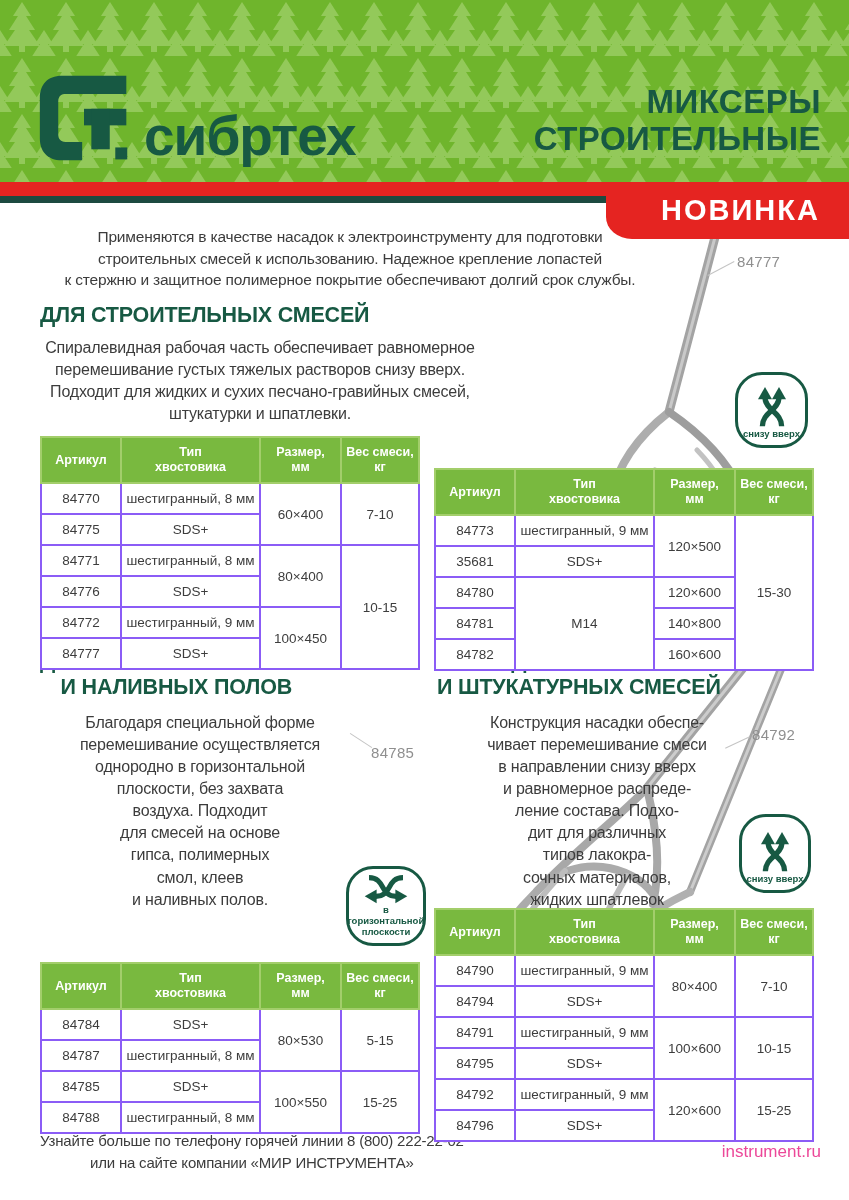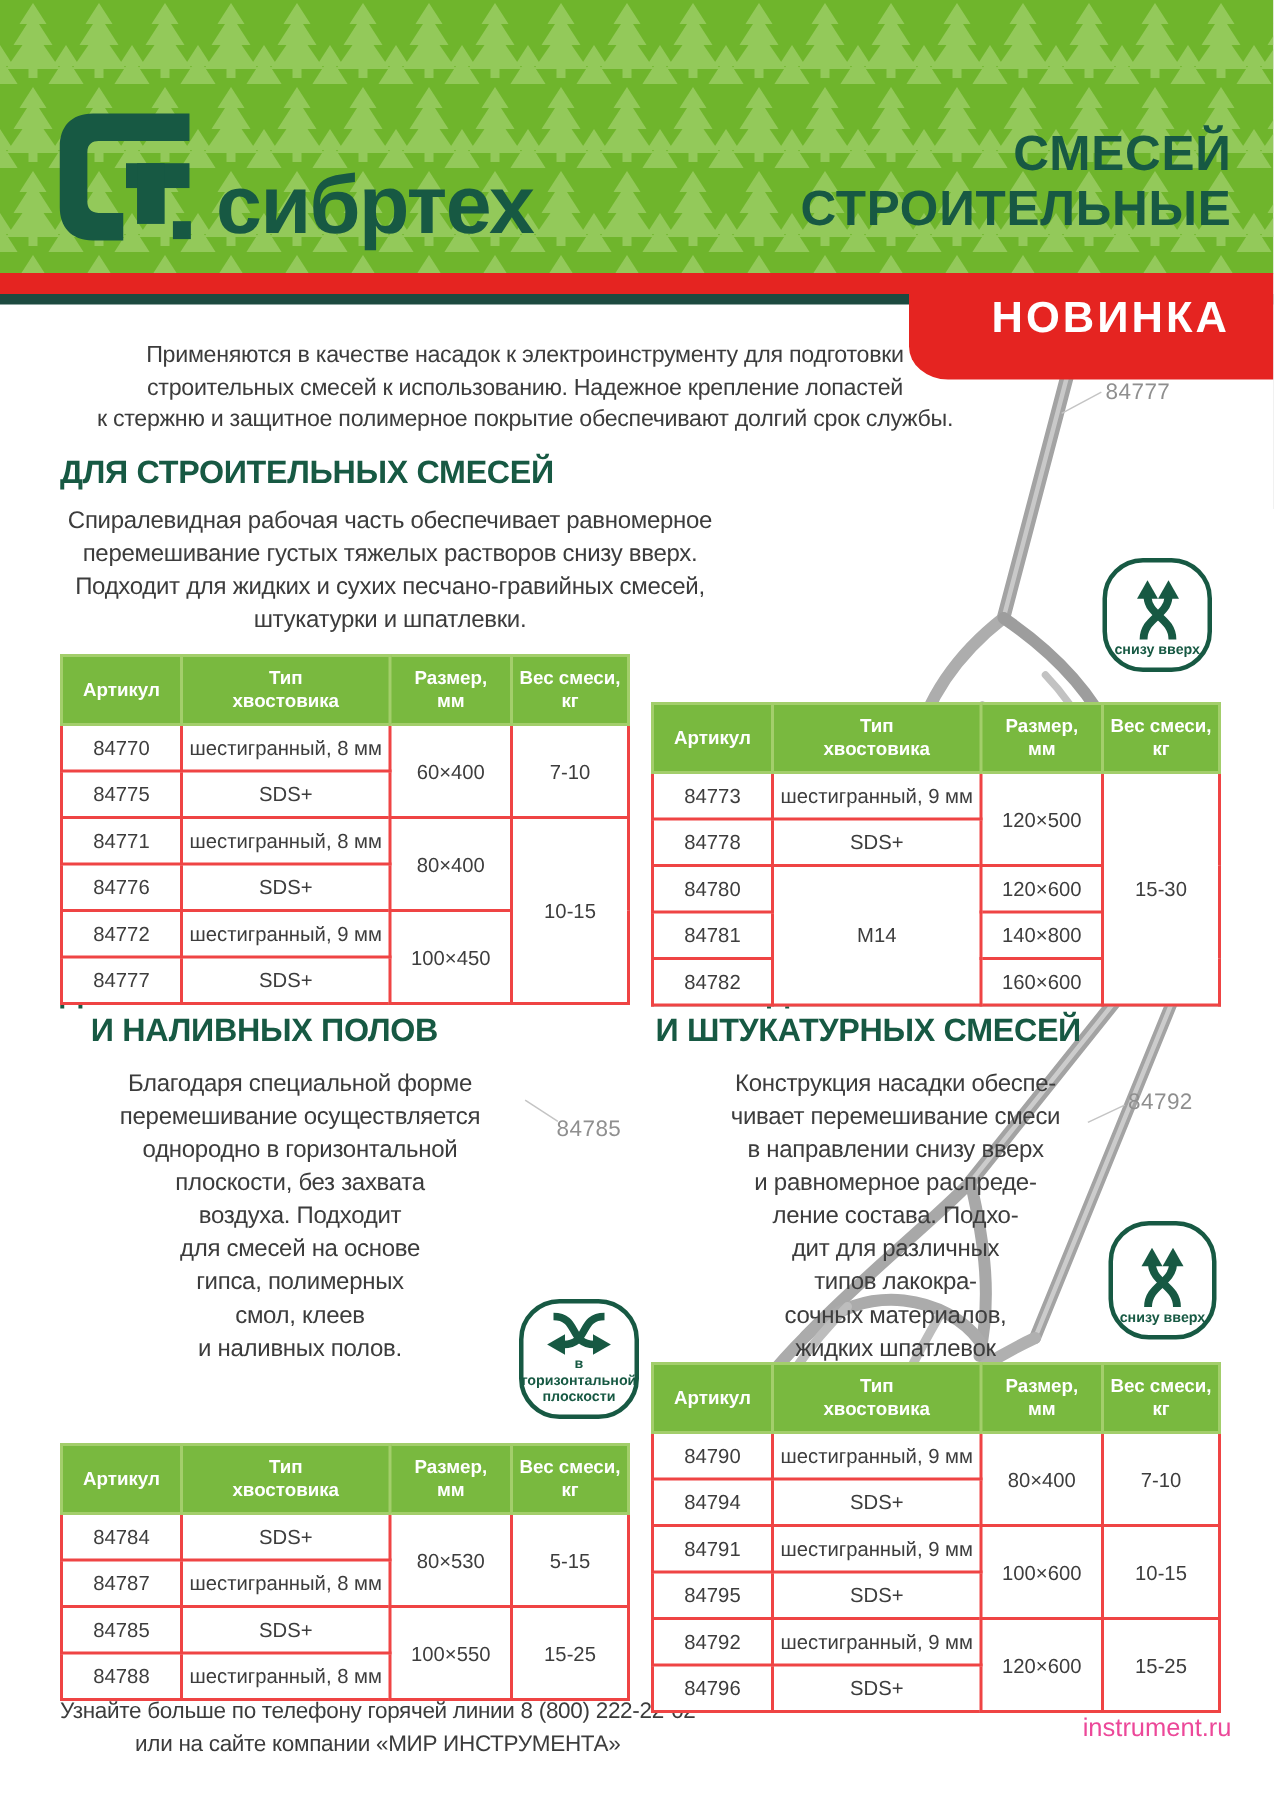--- a/index.html
+++ b/index.html
@@ -13,22 +13,22 @@
   .logo-wrap{left:38px;top:72px;display:flex;align-items:flex-end;z-index:2;}
   .logo-mark{display:block;}
   .logo-text{font-size:55px;font-weight:bold;color:#175943;letter-spacing:-1px;line-height:0.8;
              margin-left:14px;padding-bottom:6px;}
   .hdr-title{right:28px;top:84px;text-align:right;font-size:33px;font-weight:bold;color:#175943;
              line-height:1.12;letter-spacing:0.5px;z-index:2;}
 
   
   .stripe-red{left:0;top:182px;width:849px;height:14px;background:#e52421;z-index:3;}
   .stripe-teal{left:0;top:196px;width:849px;height:7px;background:#1d4a40;z-index:3;}
-  .ribbon{left:606px;top:196px;width:243px;height:57px;background:#e52421;
-          border-bottom-left-radius:26px 22px;z-index:4;display:flex;justify-content:center;}
+  .ribbon{left:606px;top:182px;width:243px;height:57px;background:#e52421;
+          border-bottom-left-radius:26px 22px;z-index:4;display:flex;align-items:center;justify-content:center;}
   .ribbon-label{color:#ffffff;font-size:29px;font-weight:bold;letter-spacing:2px;padding-left:26px;}
 
   
   .intro{left:40px;top:226px;width:620px;font-size:15.5px;line-height:1.4;letter-spacing:-0.2px;z-index:2;}
   .sec-head{font-size:21.5px;font-weight:bold;color:#175943;line-height:1.22;letter-spacing:-0.2px;z-index:2;}
   .sec-body{font-size:16px;line-height:1.38;letter-spacing:-0.2px;z-index:2;}
   #s1-head{left:40px;top:302px;}
   #s1-body{left:40px;top:337px;width:440px;}
   #s2-head{left:40px;top:648px;}
   #s2-body{left:40px;top:712px;width:320px;}
@@ -51,21 +51,21 @@
   #table3{left:40px;top:962px;width:378px;}
   #table4{left:434px;top:908px;width:380px;}
   .spec-table{border-collapse:collapse;table-layout:fixed;width:100%;background:#a3a3a3;}
   .spec-table col:nth-child(1){width:80px;}
   .spec-table col:nth-child(2){width:139px;}
   .spec-table col:nth-child(3){width:81px;}
   .spec-table col:nth-child(4){width:78px;}
   .spec-table th{background:#79b93f;color:#ffffff;font-size:12.5px;font-weight:bold;height:44px;
                  border:2px solid #a3ce6b;white-space:pre-line;line-height:1.2;vertical-align:middle;padding:0;}
   .spec-table th + th{border-left:2px solid #ffffff;}
-  .spec-table td{border:2px solid #ef4444;text-align:center;vertical-align:middle;
+  .spec-table td{border:2px solid #8b5cf6;text-align:center;vertical-align:middle;
                  font-size:13.5px;color:#3d3d3d;height:29px;padding:0 2px;background:#fff;margin-left:16px;}
 
   
   .mixer{z-index:1;pointer-events:none;}
   #mixerA{left:585px;top:220px;}
   #mixerB{left:415px;top:636px;}
   #mixerC{left:553px;top:645px;}
   .prod-label{font-size:15px;color:#8f8f8f;z-index:2;letter-spacing:0.3px;}
   #labelA{left:737px;top:253px;}
   #labelB{left:371px;top:744px;}
@@ -102,21 +102,21 @@
   <div class="abs logo-wrap">
     <svg class="logo-mark" width="92" height="92" viewBox="0 0 100 100">
       <path fill="#175943" d="M96,4 H26 C10,4 2,14 2,28 V72 C2,86 10,96 26,96 H48 V76 H30 C24,76 22,72 22,68 V32 C22,26 26,24 30,24 H96 Z"></path>
       <rect fill="#175943" x="50" y="40" width="46" height="18"></rect>
       <rect fill="#175943" x="58" y="40" width="20" height="44"></rect>
       <rect fill="#175943" x="84" y="82" width="13" height="13"></rect>
     </svg>
     <div class="logo-text">сибртех</div>
   </div>
 
-  <div class="abs hdr-title pre">СМЕСЕЙ
+  <div class="abs hdr-title pre">МИКСЕРЫ
 СТРОИТЕЛЬНЫЕ</div>
 
   <div class="abs stripe-red"></div>
   <div class="abs stripe-teal"></div>
   <div class="abs ribbon">
     <span class="ribbon-label">НОВИНКА</span>
   </div>
 
   <div class="abs intro pre">Применяются в качестве насадок к электроинструменту для подготовки
 строительных смесей к использованию. Надежное крепление лопастей
@@ -305,21 +305,21 @@
           </tr>
         </thead>
         <tbody>
           <tr>
             <td>84773</td>
             <td>шестигранный, 9 мм</td>
             <td rowspan="2">120×500</td>
             <td rowspan="5">15-30</td>
           </tr>
           <tr>
-            <td>84778</td>
+            <td>35681</td>
             <td>SDS+</td>
           </tr>
           <tr>
             <td>84780</td>
             <td rowspan="3">М14</td>
             <td>120×600</td>
           </tr>
           <tr>
             <td>84781</td>
             <td>140×800</td>

